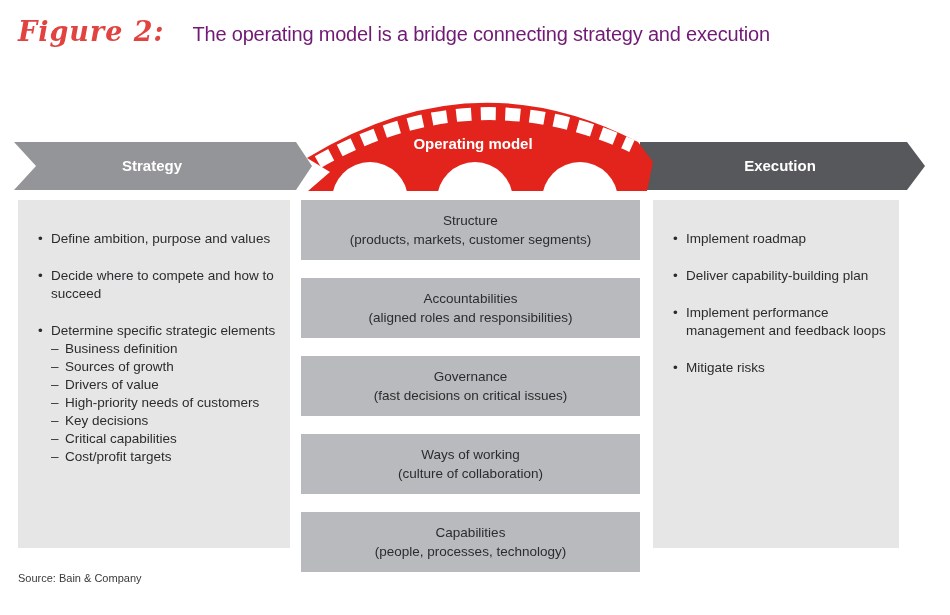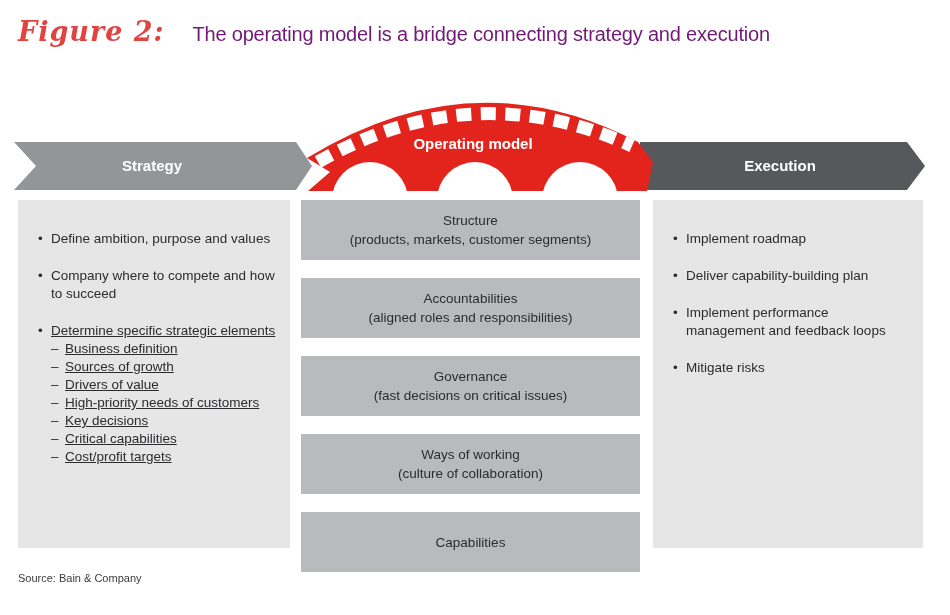--- a/index.html
+++ b/index.html
@@ -13,21 +13,21 @@
   .fig-title{font-size:20px;color:#701a75;letter-spacing:-0.2px;}
 
   
   .band{position:absolute;left:0;top:90px;}
   .band text{font-family:"Liberation Sans","DejaVu Sans",sans-serif;}
 
   
   .panel{position:absolute;top:200px;height:348px;background:#e6e6e7;box-sizing:border-box;
          padding:30px 12px 0 20px;color:#2c2c2e;font-size:13.5px;line-height:18px;}
   .panel-left{left:18px;width:272px;}
-  .panel-right{left:653px;width:270px;}
+  .panel-right{left:653px;width:246px;}
 
   .b-item{position:relative;padding-left:13px;margin-bottom:19px;}
   .b-item::before{content:"\2022";position:absolute;left:0;top:0;}
   .sub-item{position:relative;padding-left:14px;}
   .sub-item::before{content:"\2013";position:absolute;left:0;top:0;}
 
   .midcol{position:absolute;left:301px;top:200px;width:339px;}
   .om-box{width:339px;height:60px;margin-bottom:18px;background:#b9babd;display:flex;
           flex-direction:column;align-items:center;justify-content:center;color:#2c2c2e;
           font-size:13.5px;line-height:19px;text-align:center;}
@@ -61,23 +61,23 @@
     <circle cx="580" cy="110" r="38" fill="#ffffff"></circle>
 
     <text x="473" y="59" text-anchor="middle" font-size="15" font-weight="bold" fill="#ffffff">Operating model</text>
   </svg>
 
   <div class="panel panel-left">
     <div class="b-item">
       <span>Define ambition, purpose and values</span>
     </div>
     <div class="b-item">
-      <span>Company where to compete and how to succeed</span>
+      <span>Decide where to compete and how to succeed</span>
     </div>
-    <div class="b-item" style="margin-bottom:0;text-decoration:underline;">
+    <div class="b-item" style="margin-bottom:0;">
       <span>Determine specific strategic elements</span>
       <div class="sub-item">Business definition</div>
       <div class="sub-item">Sources of growth</div>
       <div class="sub-item">Drivers of value</div>
       <div class="sub-item">High-priority needs of customers</div>
       <div class="sub-item">Key decisions</div>
       <div class="sub-item">Critical capabilities</div>
       <div class="sub-item">Cost/profit targets</div>
     </div>
   </div>
@@ -94,20 +94,21 @@
     <div class="om-box">
       <div>Governance</div>
       <div>(fast decisions on critical issues)</div>
     </div>
     <div class="om-box">
       <div>Ways of working</div>
       <div>(culture of collaboration)</div>
     </div>
     <div class="om-box">
       <div>Capabilities</div>
+      <div>(people, processes, technology)</div>
     </div>
   </div>
 
   <div class="panel panel-right">
     <div class="b-item">Implement roadmap</div>
     <div class="b-item">Deliver capability-building plan</div>
     <div class="b-item">Implement performance management and feedback loops</div>
     <div class="b-item">Mitigate risks</div>
   </div>
 

